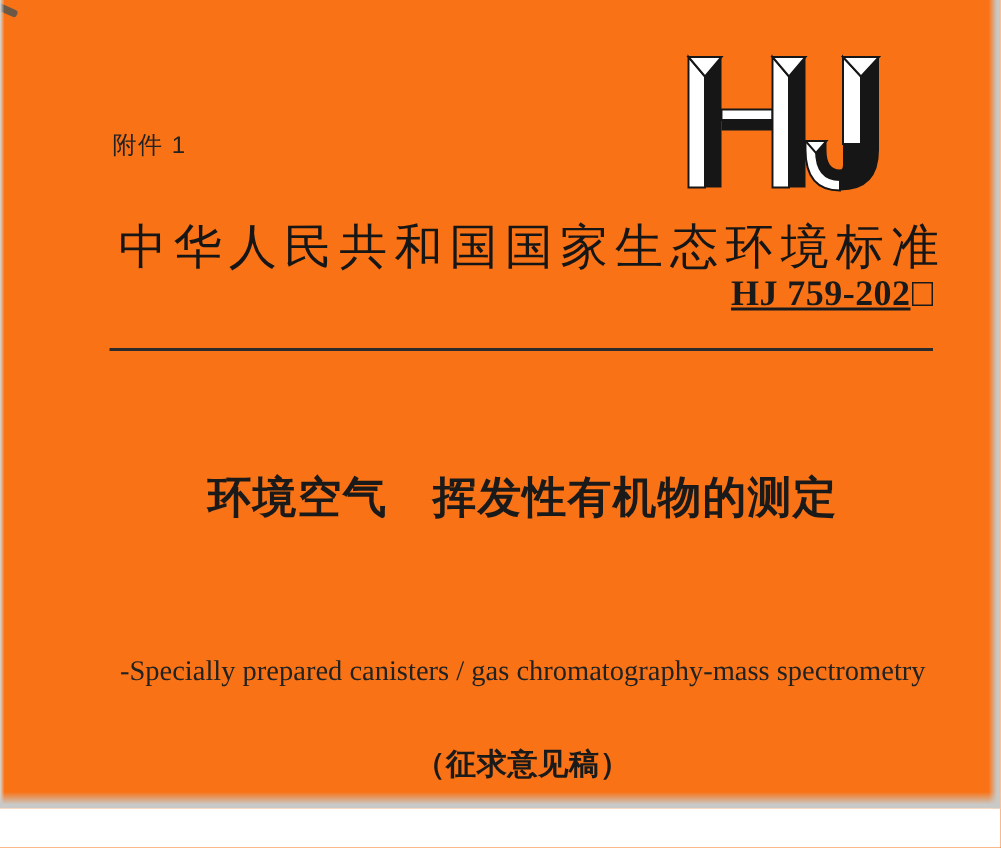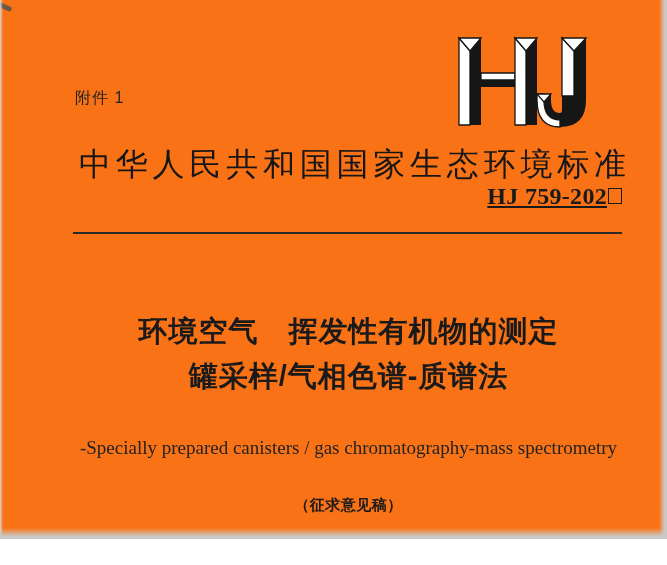--- a/index.html
+++ b/index.html
@@ -93,21 +93,21 @@
 
   .title-en {
     font-family: "Liberation Serif", "DejaVu Serif", serif;
     font-size: 19px; color: #222; white-space: nowrap;
   }
   .title-en.l1 { top: 417px; }
   .title-en.l2 { top: 437px; }
 
   .draft {
     font-family: "Liberation Sans", "DejaVu Sans", sans-serif;
-    font-weight: 700; font-size: 15px; color: #1a1a1a;
+    font-weight: 700; font-size: 20px; color: #1a1a1a;
     top: 496px; letter-spacing: .5px;
   }
 </style>
 </head>
 <body>
 
 <div class="page">
 
   <div class="corner-mark"></div>
   <div class="edge-left"></div>
@@ -145,21 +145,20 @@
 
   <div class="stdno">
     <span>HJ 759-202</span>
     <span class="yearbox"></span>
   </div>
 
 
   <div class="rule"></div>
 
   <div class="content-col title-cn l1" style="position:absolute;">环境空气　挥发性有机物的测定</div>
-  <div class="content-col title-cn l2" style="position:absolute;">罐采样/气相色谱-质谱法</div>
 
   <div class="content-col title-en l2" style="position:absolute;">-Specially prepared canisters / gas chromatography-mass spectrometry</div>
 
   <div class="content-col draft" style="position:absolute;">（征求意见稿）</div>
 
   <div class="edge-right"></div>
   <div class="edge-bottom"></div>
 
 </div>
 

